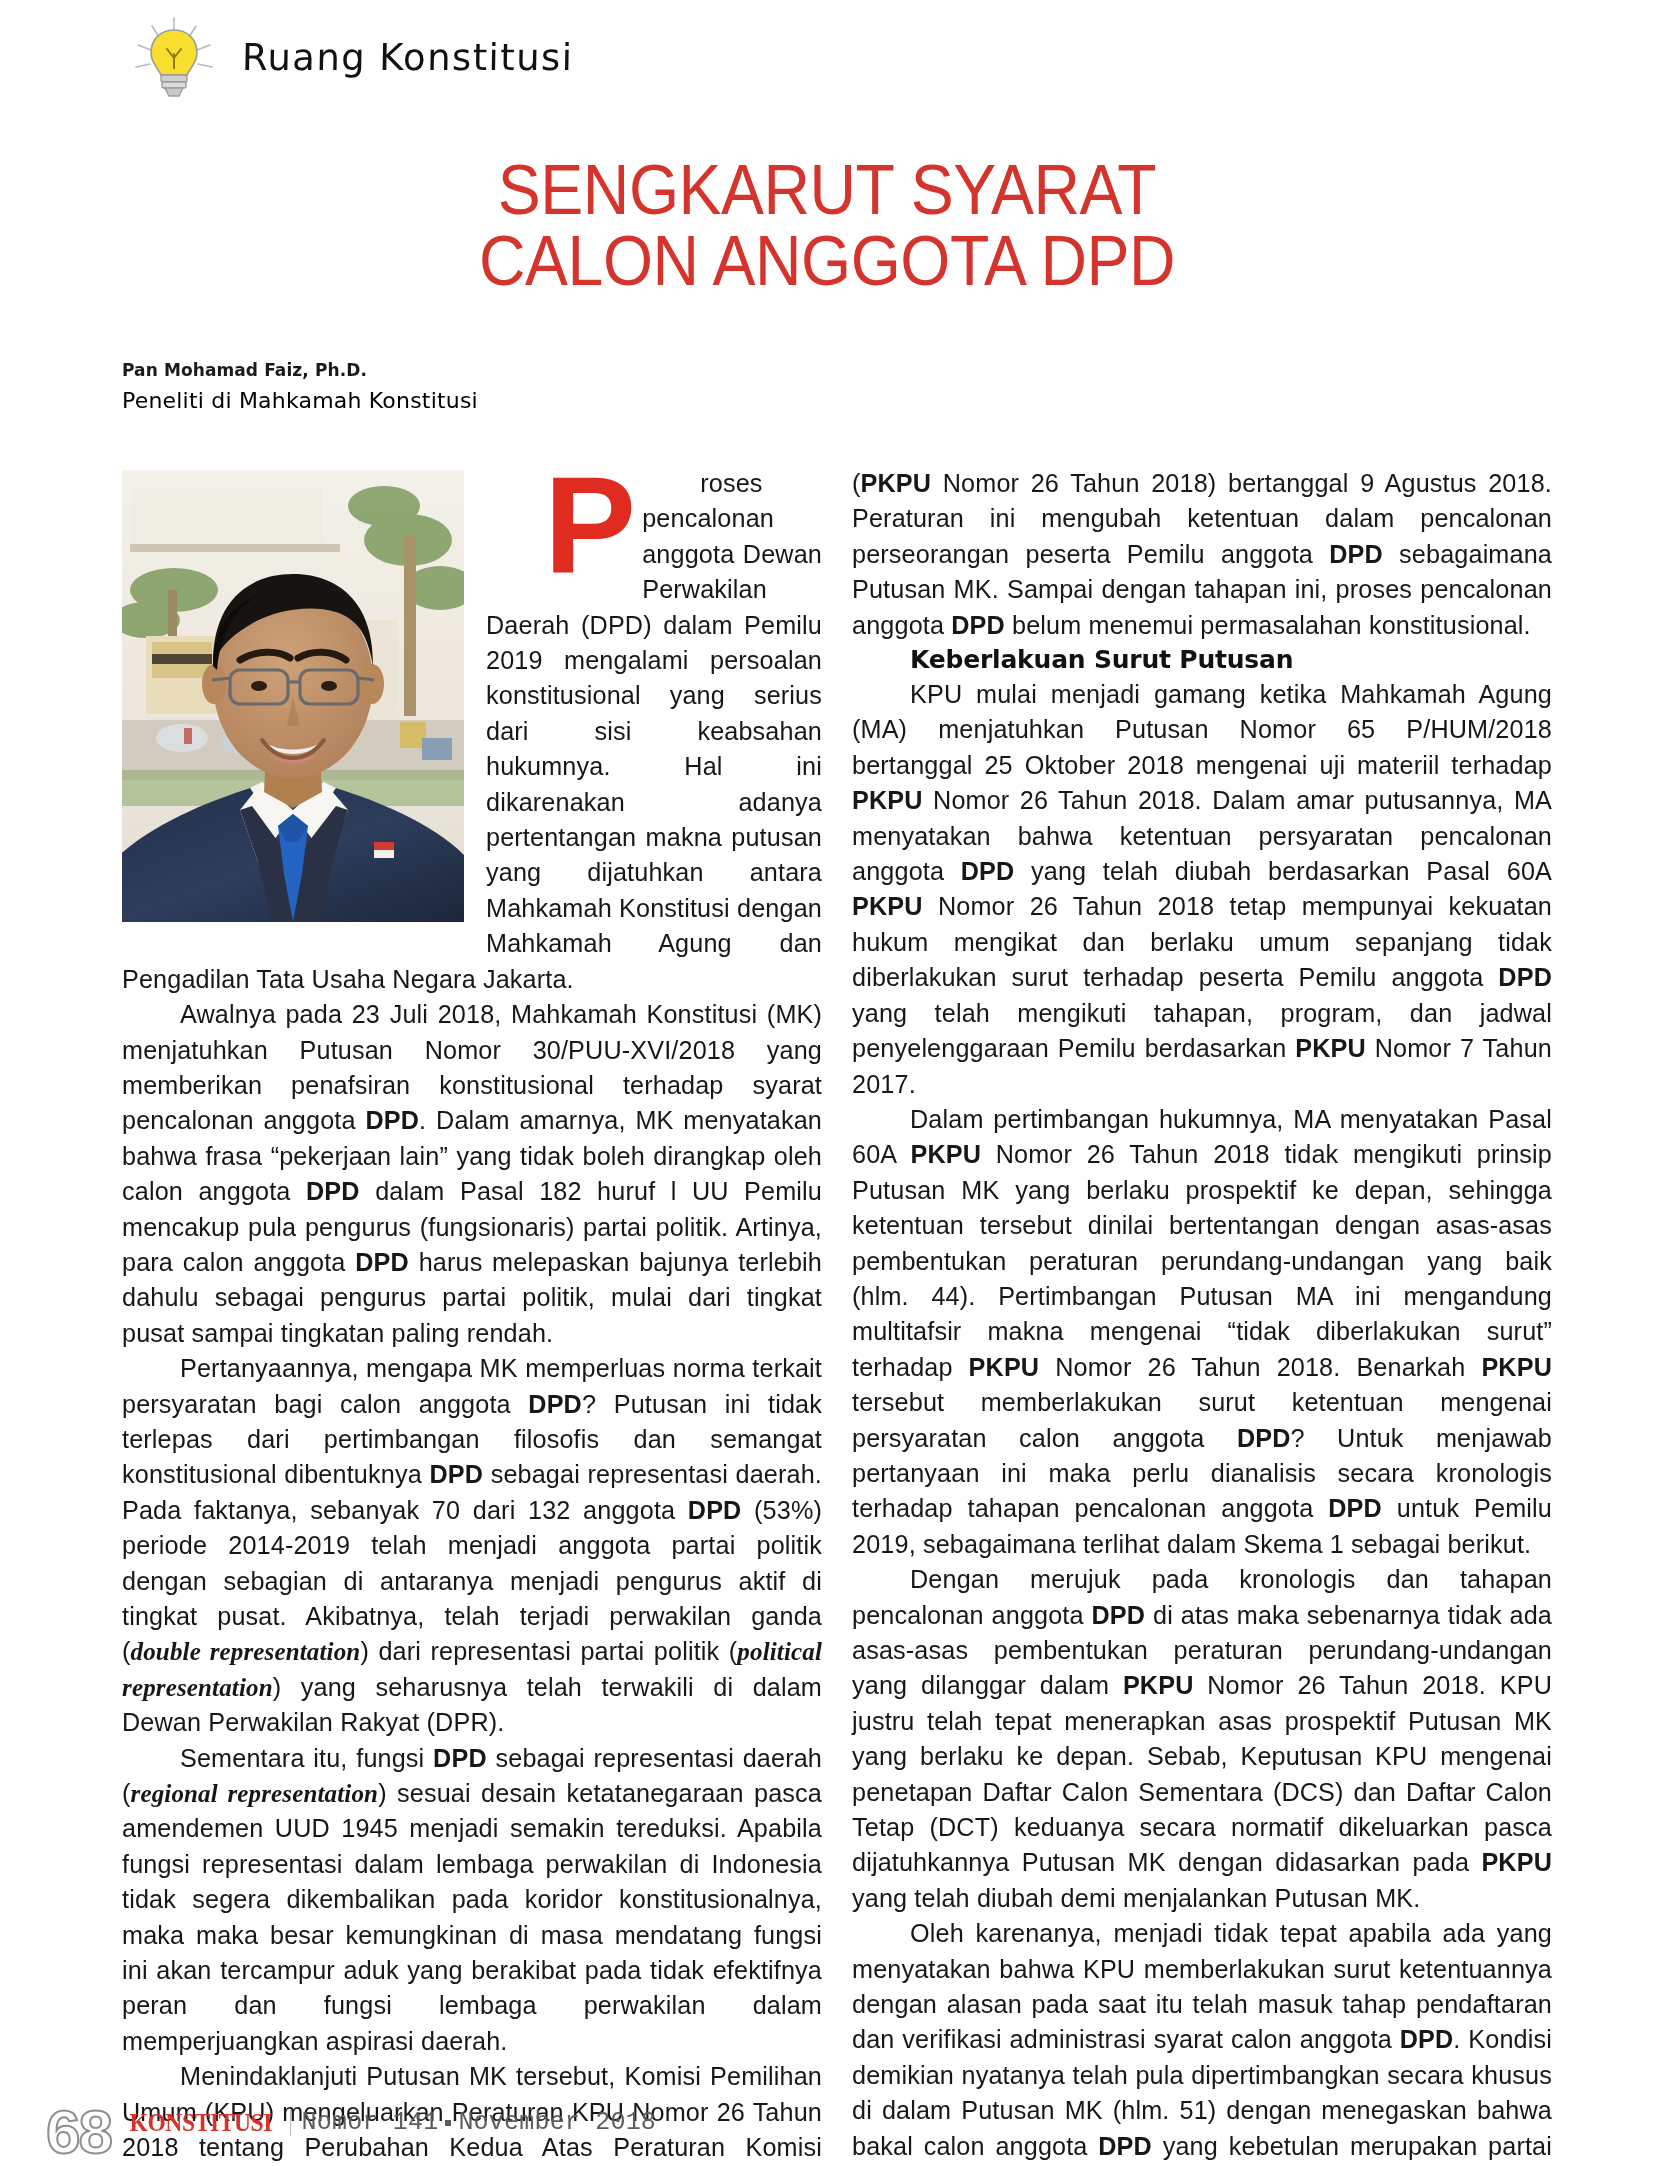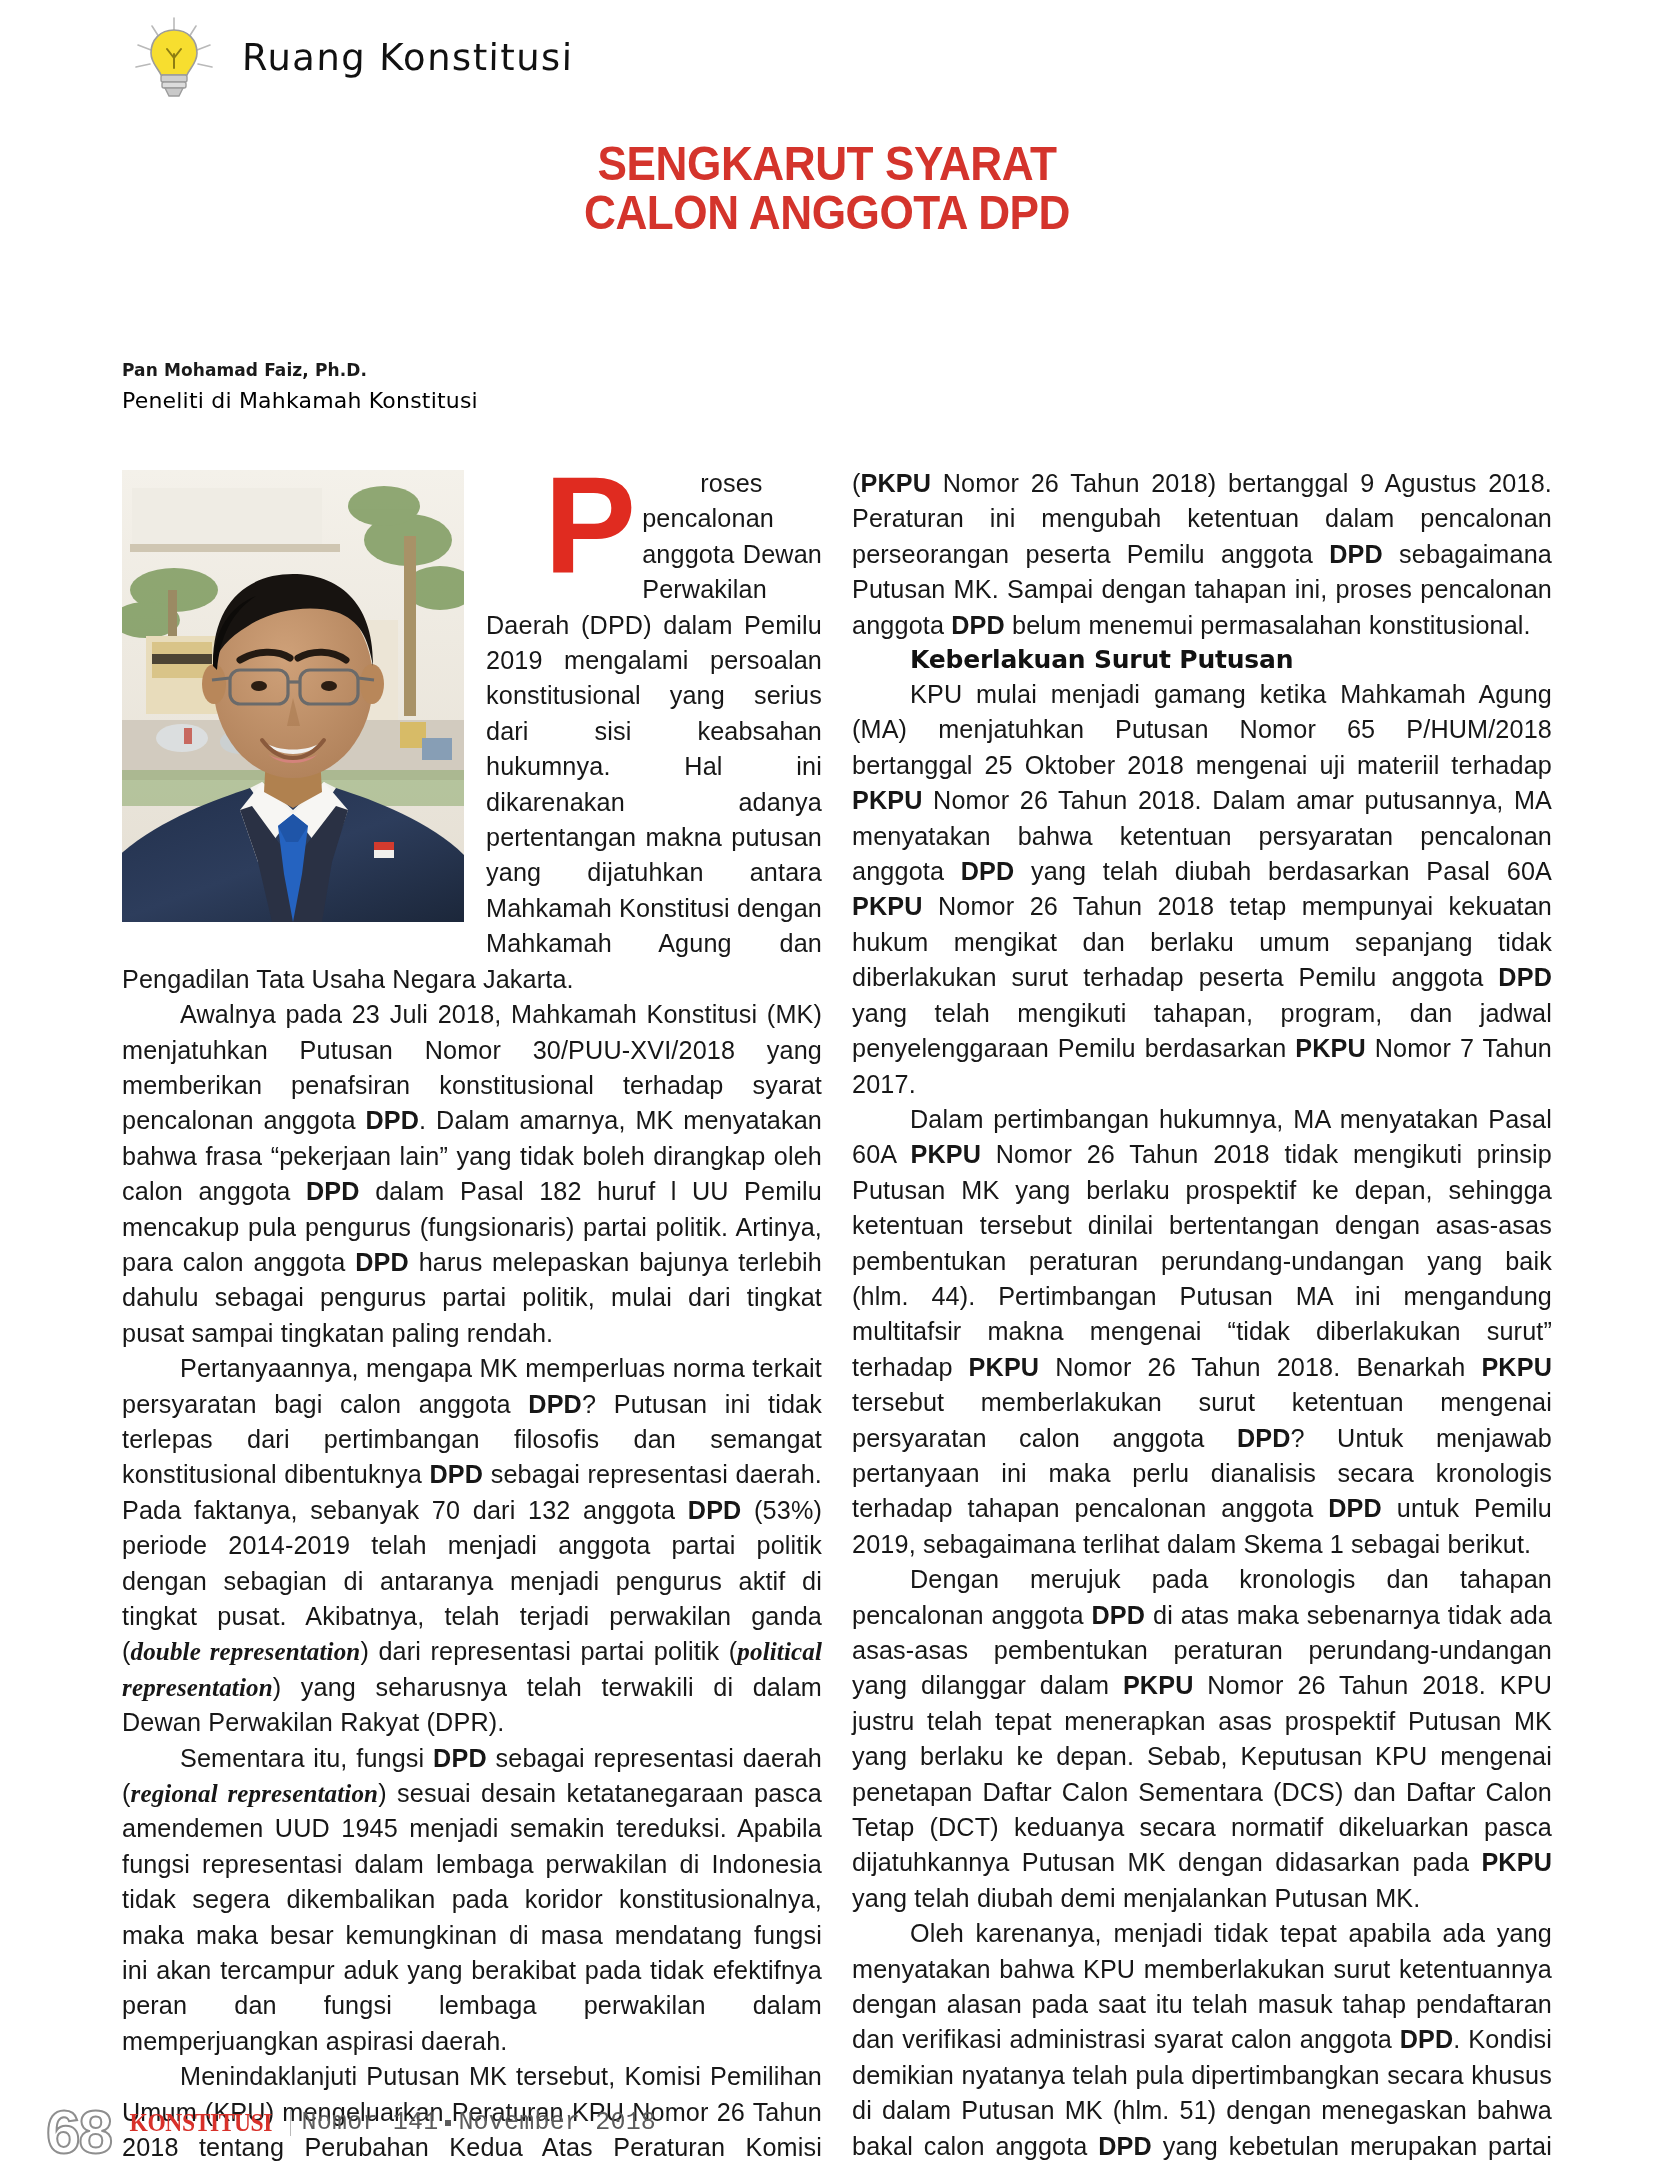--- a/index.html
+++ b/index.html
@@ -41,22 +41,22 @@
 
   
   .headline {
     position: absolute;
     left: 0;
     top: 108px;
     width: 1654px;
     text-align: center;
     color: #D4342C;
     font-family: "Liberation Sans Narrow", "Liberation Sans", sans-serif;
-    font-weight: bold;
-    font-size: 48px;
+    font-weight: normal;
+    font-size: 70px;
     line-height: 1.02;
     letter-spacing: -0.5px;
   }
   .headline .hl-line {
     display: block;
     transform: scaleX(0.92);
   }
 
   
   .byline {

